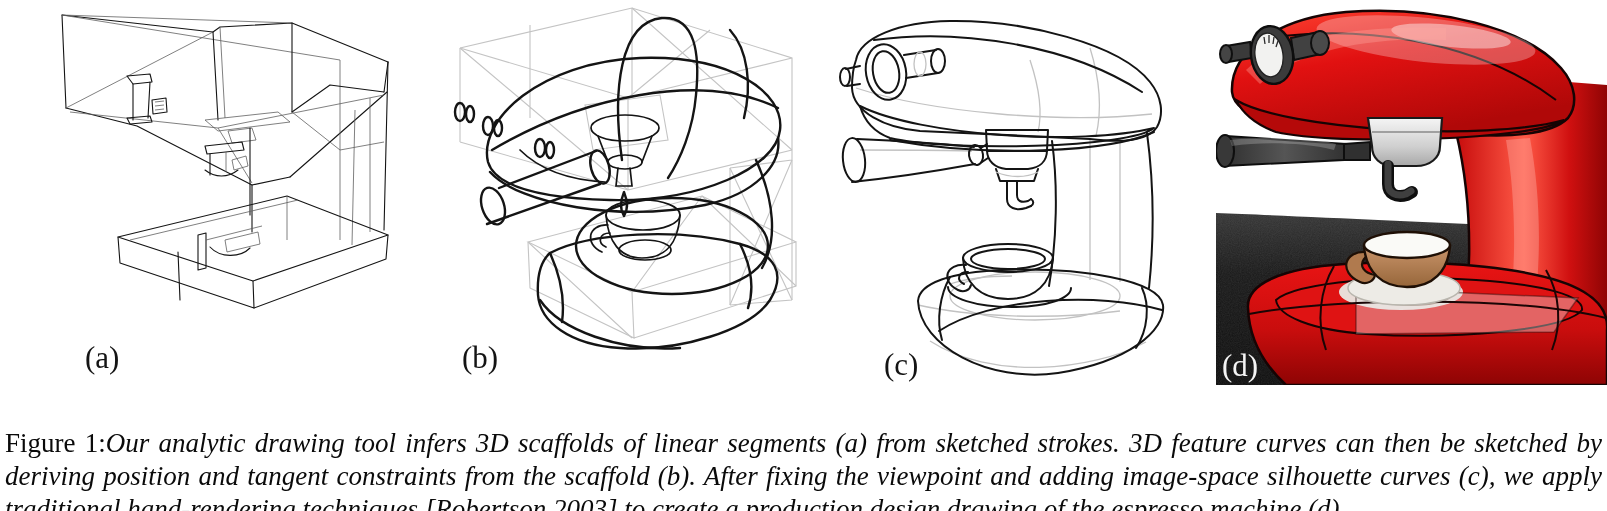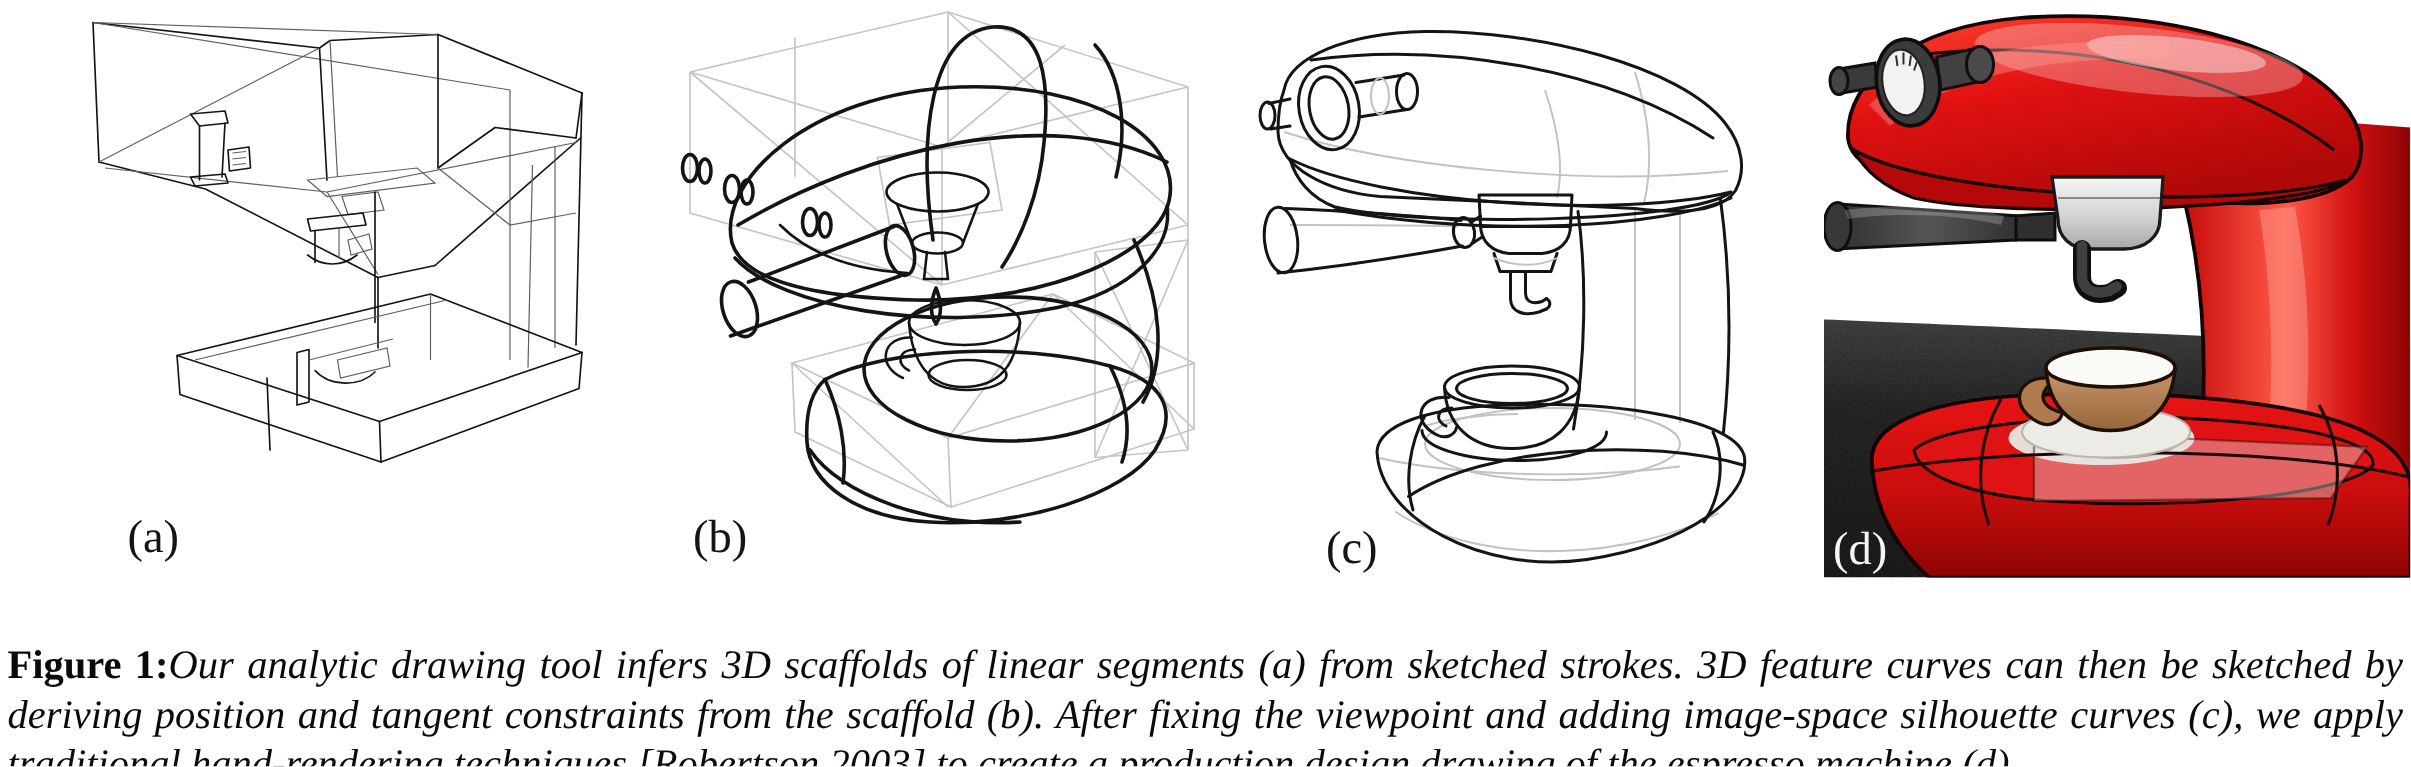--- a/index.html
+++ b/index.html
@@ -5,21 +5,21 @@
   html,body{margin:0;padding:0;background:#ffffff;}
   .page{position:relative;width:1607px;height:511px;background:#ffffff;overflow:hidden;
         font-family:"Liberation Serif",serif;}
   .panel{position:absolute;top:0;}
   .panel svg{display:block;}
   .plabel{position:absolute;font-family:"Liberation Serif",serif;font-size:31px;color:#141414;z-index:6;}
   .plabel.white{color:var(--label-white,#f5f5f5);}
   .caption{position:absolute;left:5px;top:400px;width:1597px;
            font-family:"Liberation Serif",serif;font-size:27px;line-height:1.23;
            text-align:justify;color:var(--caption-color,#0a0a0a);}
-  .cap-label{font-weight:bold;font-style:normal;}
+  .cap-label{font-weight:normal;font-style:normal;}
   .cap-text{font-style:italic;}
   
   .wire{stroke:var(--ink-black,#141414);stroke-width:1.1;fill:none;stroke-linejoin:round;stroke-linecap:round;}
   .wire-thin{stroke:#5f5f5f;stroke-width:0.8;fill:none;}
   .sc{stroke:var(--scaffold-gray,#c4c4c4);stroke-width:1.1;fill:none;}
   .ink{stroke:var(--ink-black,#141414);stroke-width:2.4;fill:none;stroke-linecap:round;stroke-linejoin:round;}
   .ink2{stroke:var(--ink-black,#141414);stroke-width:1.7;fill:none;stroke-linecap:round;}
   .ln{stroke:var(--ink-black,#141414);stroke-width:2;fill:none;stroke-linecap:round;stroke-linejoin:round;}
   .lt{stroke:#c2c2c2;stroke-width:1.3;fill:none;}
 </style>

